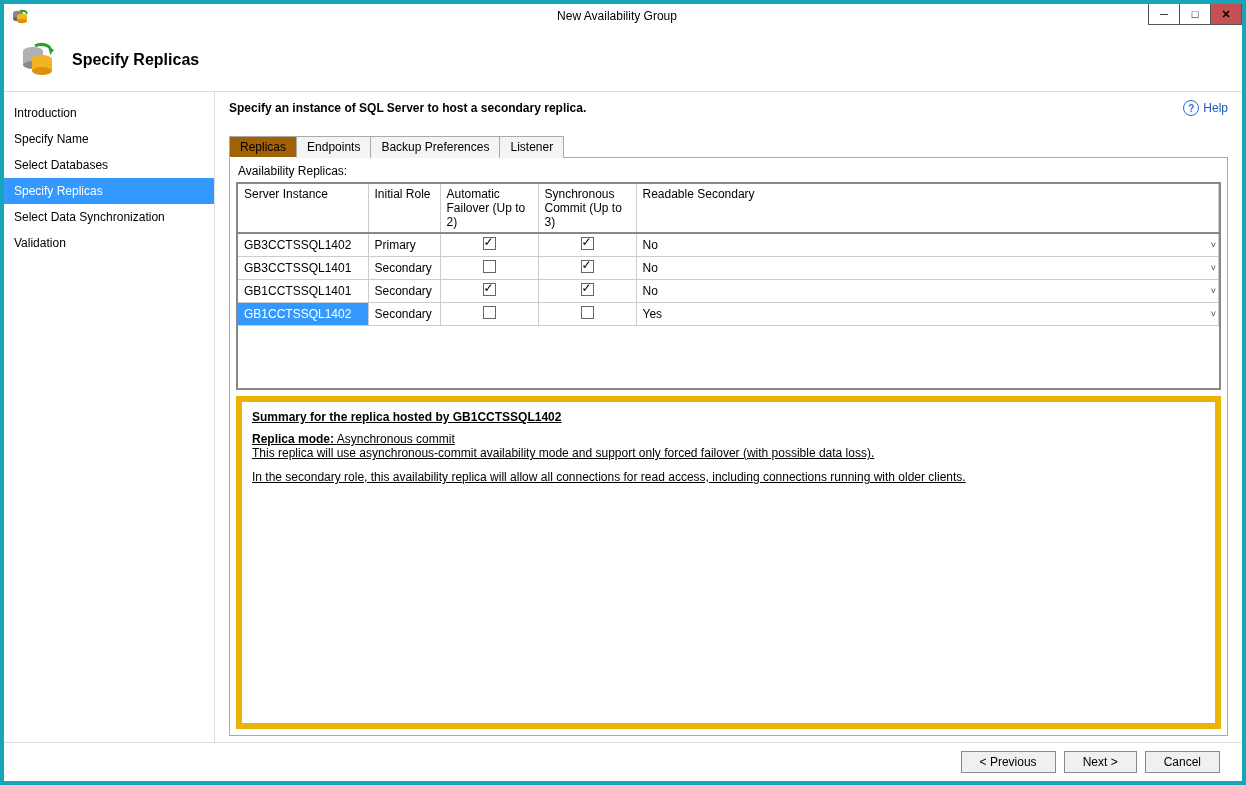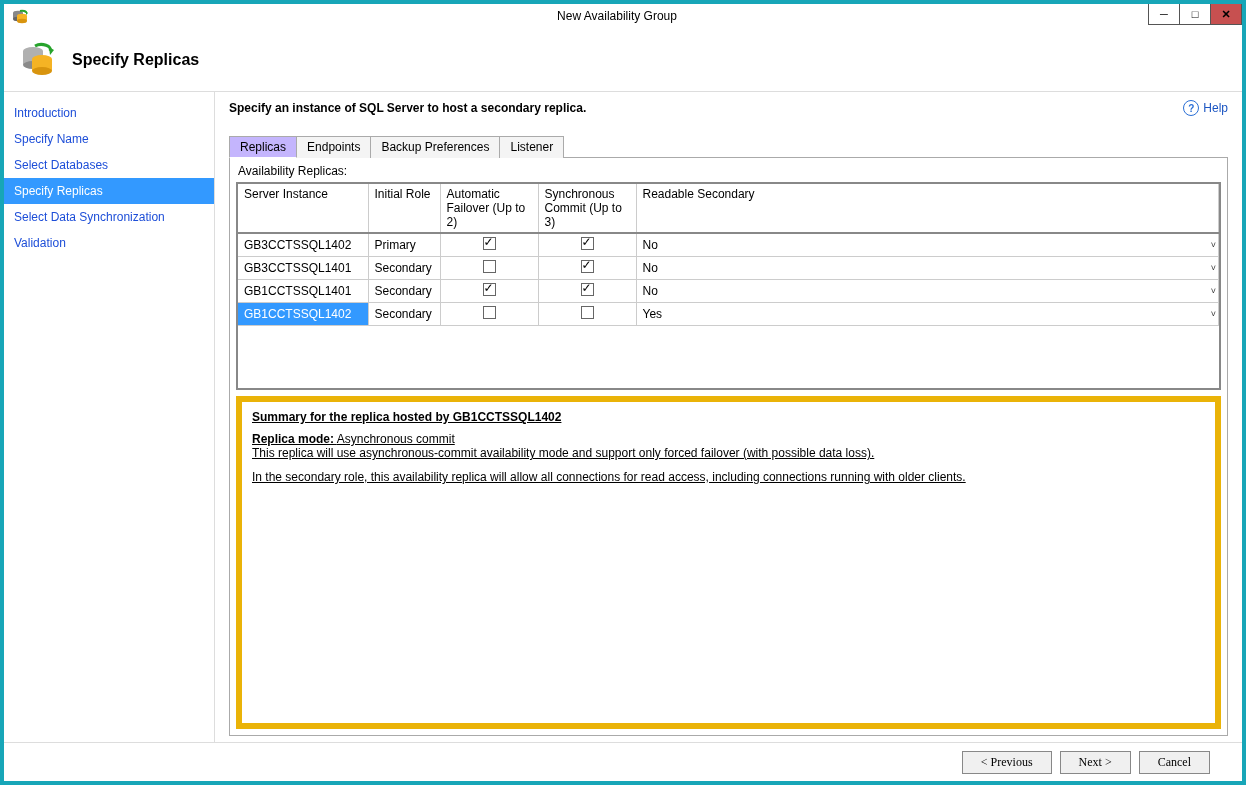--- a/index.html
+++ b/index.html
@@ -77,21 +77,21 @@
     display: flex;
     min-height: 0;
   }
   .sidebar {
     width: 210px;
     border-right: 1px solid #ddd;
     padding-top: 8px;
   }
   .nav-item {
     padding: 6px 10px;
-    color: #1d4ed8;
+    color: #000000;
     cursor: default;
   }
   .nav-item.selected {
     background: #3399ff;
     color: #fff;
   }
   .nav-item.disabled { color: #888; }
   .content {
     flex: 1;
     display: flex; flex-direction: column;
@@ -124,21 +124,21 @@
     padding: 3px 10px;
     border: 1px solid #aaa;
     border-bottom: none;
     background: #f4f4f4;
     margin-right: 0;
     margin-bottom: -1px;
     cursor: default;
     position: relative;
   }
   .tab.active {
-    background: #c4b5fd;
+    background: #a16207;
     z-index: 2;
     border-bottom: 1px solid #fff;
   }
   .tab + .tab { border-left: none; }
   .tab-panel {
     border: 1px solid #aaa;
     padding: 6px;
     flex: 1;
     display: flex; flex-direction: column;
     overflow: hidden;
@@ -205,23 +205,22 @@
     padding: 8px 10px;
     flex: 1;
     overflow: auto;
     text-decoration: underline;
   }
   .summary-box b { font-weight: bold; }
   .footer {
     height: 38px;
     border-top: 1px solid #ddd;
     display: flex; align-items: center; justify-content: flex-end;
-    padding: 0 32px;
+    padding: 0 22px;
     gap: 8px;
-    font-family: Liberation Serif, serif;
   }
   .footer .btn { padding: 3px 18px; }
   .chk {
     display:inline-block; width:13px; height:13px; border:1px solid #666;
     box-sizing: border-box;
     position: relative;
     background: #fff;
   }
   .chk.checked::after {
     content: "✓";

